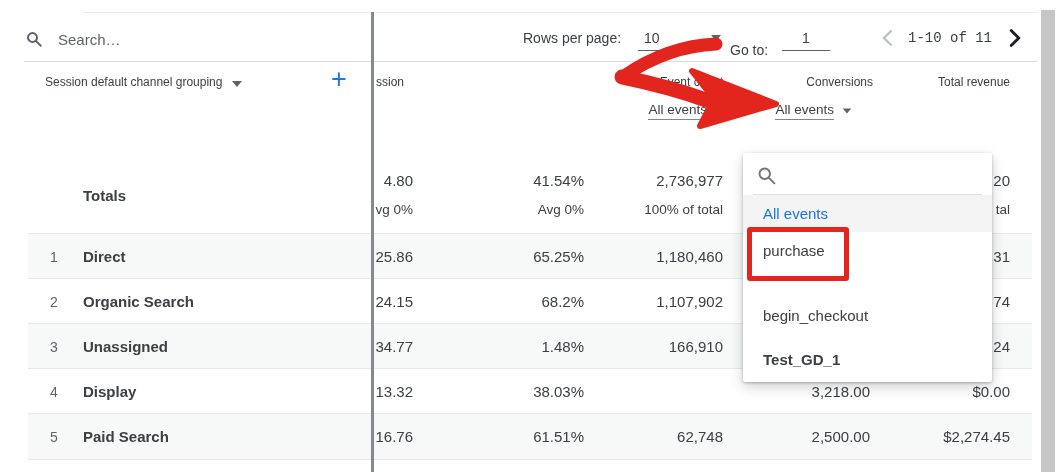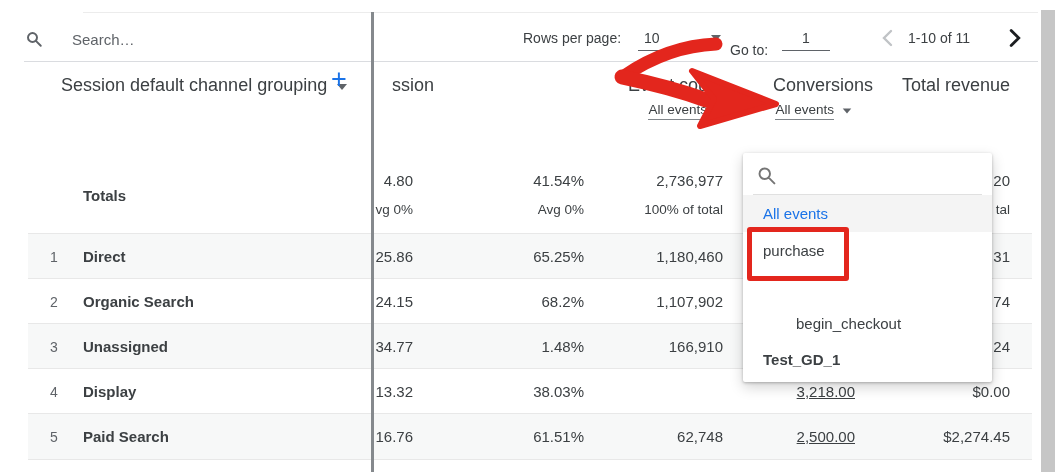--- a/index.html
+++ b/index.html
@@ -5,37 +5,37 @@
   html,body{margin:0;padding:0;background:#fff;}
   #app{
     position:relative;width:1058px;height:472px;overflow:hidden;background:#fff;
     font-family:"Liberation Sans","DejaVu Sans",sans-serif;color:#3c4043;
     -webkit-font-smoothing:antialiased;
   }
   .abs{position:absolute;}
   
   .top-hairline{left:83px;top:12px;width:955px;height:1px;background:#ececec;}
   .topbar-line{left:24px;top:61px;width:1014px;height:1px;background:#dadce0;}
-  .search-wrap{left:25px;top:26px;height:26px;display:flex;align-items:center;gap:27px;}
+  .search-wrap{left:25px;top:26px;height:26px;display:flex;align-items:center;gap:13px;}
   .search-input{border:none;outline:none;font:15px "Liberation Sans",sans-serif;color:#5f6368;width:260px;background:transparent;}
   .search-input::placeholder{color:#5f6368;opacity:1;}
   .pag{top:28px;height:20px;display:flex;align-items:center;font-size:14px;color:#3c4043;}
   .rpp-label{left:523px;}
   .rpp-select{left:638px;width:50px;border-bottom:1px solid #5f6368;justify-content:flex-start;padding:0 0 2px 6px;cursor:pointer;}
   .caret{width:0;height:0;border-left:5px solid transparent;border-right:5px solid transparent;border-top:6px solid #5f6368;display:inline-block;}
   .rpp-caret{left:711px;top:35px;}
   .goto-label{left:730px;margin-top:12px;}
   .goto-input{left:782px;width:48px;border-bottom:1px solid #5f6368;text-align:center;justify-content:center;padding-bottom:2px;}
   .goto-input input{border:none;outline:none;width:40px;text-align:center;font:14px "Liberation Sans",sans-serif;color:#3c4043;background:transparent;}
-  .range-label{left:908px;}
+  .range-label{left:908px;font-family:Liberation Mono, monospace;}
   .chev{top:28px;width:18px;height:20px;display:flex;align-items:center;justify-content:center;cursor:pointer;}
   .chev-left{left:878px;}
   .chev-right{left:1006px;}
   
-  .hdr{top:62px;font-size:18px;color:#3c4043;margin-left:16px;}
+  .hdr{top:62px;font-size:12px;color:#3c4043;}
   .dim-hdr{left:45px;top:75px;display:flex;align-items:center;gap:8px;cursor:pointer;}
   .dim-caret{margin-left:2px;margin-top:3px;}
   .plus-btn{left:331px;top:66px;font-size:27px;font-weight:400;color:#1a73e8;cursor:pointer;line-height:27px;}
   .col{top:75px;white-space:nowrap;}
   .col-sub{top:102px;font-size:13.5px;color:#3c4043;white-space:nowrap;cursor:pointer;}
   .ulink{border-bottom:1px solid #80868b;padding-bottom:2px;}
   .sub-caret{border-top-color:#5f6368;}
   
   .totals{left:28px;top:130px;width:1004px;height:103px;}
   .t-label{left:55px;top:57px;font-size:15px;font-weight:700;}
@@ -44,21 +44,21 @@
   .row{left:28px;width:1004px;height:45px;border-top:1px solid #e8e8e8;}
   .row.stripe{background:#f7f8f8;}
   .row.last{border-bottom:1px solid #e8e8e8;}
   .cell{position:absolute;top:0;height:100%;display:flex;align-items:center;white-space:nowrap;font-size:15px;}
   .cell.num{left:14px;width:24px;justify-content:center;color:#5f6368;font-size:14px;}
   .cell.name{left:55px;font-weight:700;}
   .cr{justify-content:flex-end;}
   .c-session{right:619px;}  
   .c-engage{right:448px;}   
   .c-events{right:309px;}   
-  .c-conv{right:177px;text-decoration:underline;}     
+  .c-conv{right:162px;}     
   .c-rev{right:22px;}       
   
   .h-session{left:376px;}
   .h-engage{right:474px;}
   .h-events{right:335px;}
   .h-events-sub{right:351px;}
   .h-conv{right:185px;}
   .h-conv-sub{right:206px;display:flex;align-items:center;gap:8px;}
   .h-rev{right:48px;}
   
@@ -66,21 +66,21 @@
   .scrollbar{left:1041px;top:10px;width:14px;height:462px;background:#c6c6c6;z-index:10;cursor:pointer;}
   
   .menu{left:743px;top:153px;width:249px;height:229px;background:#fff;z-index:20;
         box-shadow:0 1px 3px rgba(0,0,0,.25), 0 5px 14px rgba(0,0,0,.18);border-radius:2px;}
   .menu-search{position:absolute;left:13px;top:10px;width:210px;height:24px;display:flex;align-items:center;cursor:text;}
   .menu-hairline{position:absolute;left:10px;top:41px;width:229px;height:1px;background:#e0e0e0;}
   .opt{position:absolute;left:0;width:100%;display:flex;align-items:center;padding-left:20px;box-sizing:border-box;font-size:15px;color:#3c4043;cursor:pointer;}
   .opt.sel{top:42px;height:37px;background:#f4f4f4;color:#1a73e8;}
   .opt.o1{top:79px;height:37px;}
   .opt.o2{top:116px;height:36px;}
-  .opt.o3{top:152px;height:36px;margin-left:33px;}
+  .opt.o3{top:144px;height:36px;}
   .opt.o4{top:188px;height:36px;font-weight:bold;}
   
   .red-box{left:747px;top:227px;width:92px;height:44px;border:5px solid #e3261d;border-radius:3px;z-index:30;}
   .arrow-svg{left:0;top:0;width:1058px;height:472px;z-index:40;pointer-events:none;}
 </style>
 </head>
 <body>
 
 <div id="app">
 

